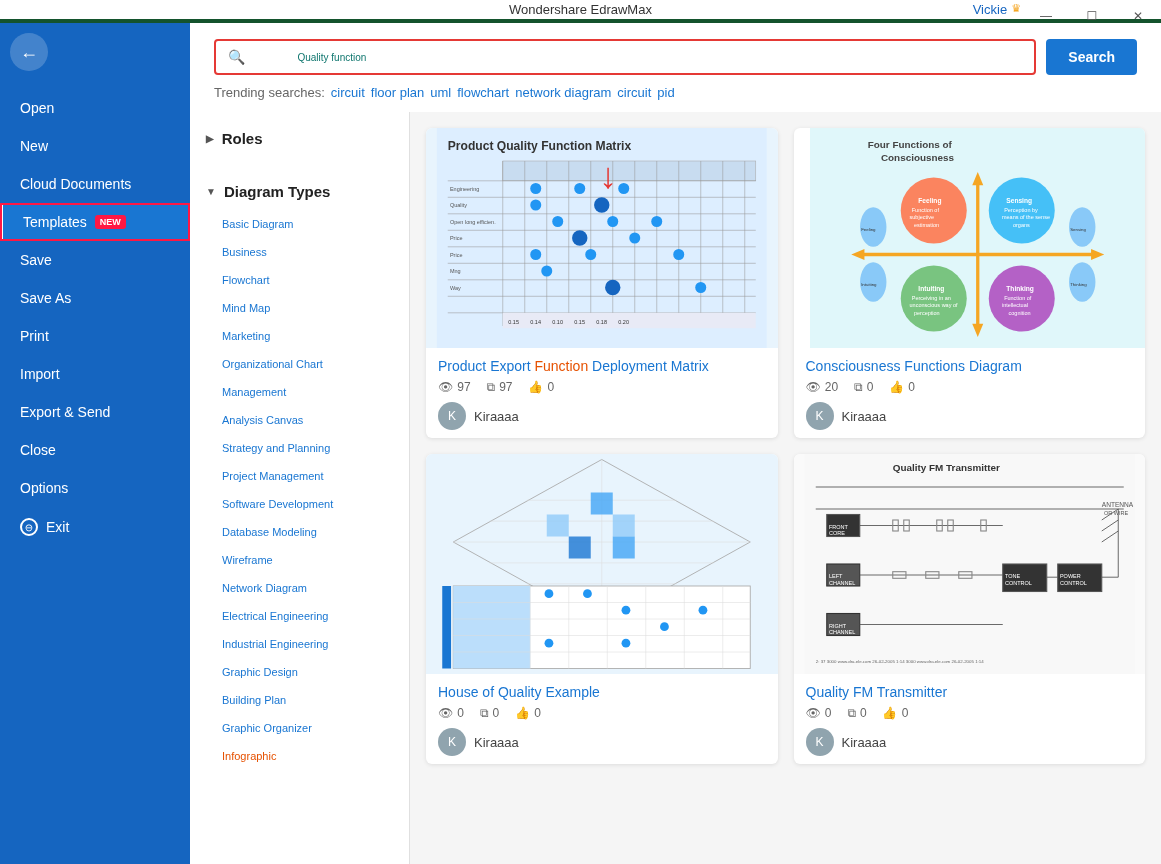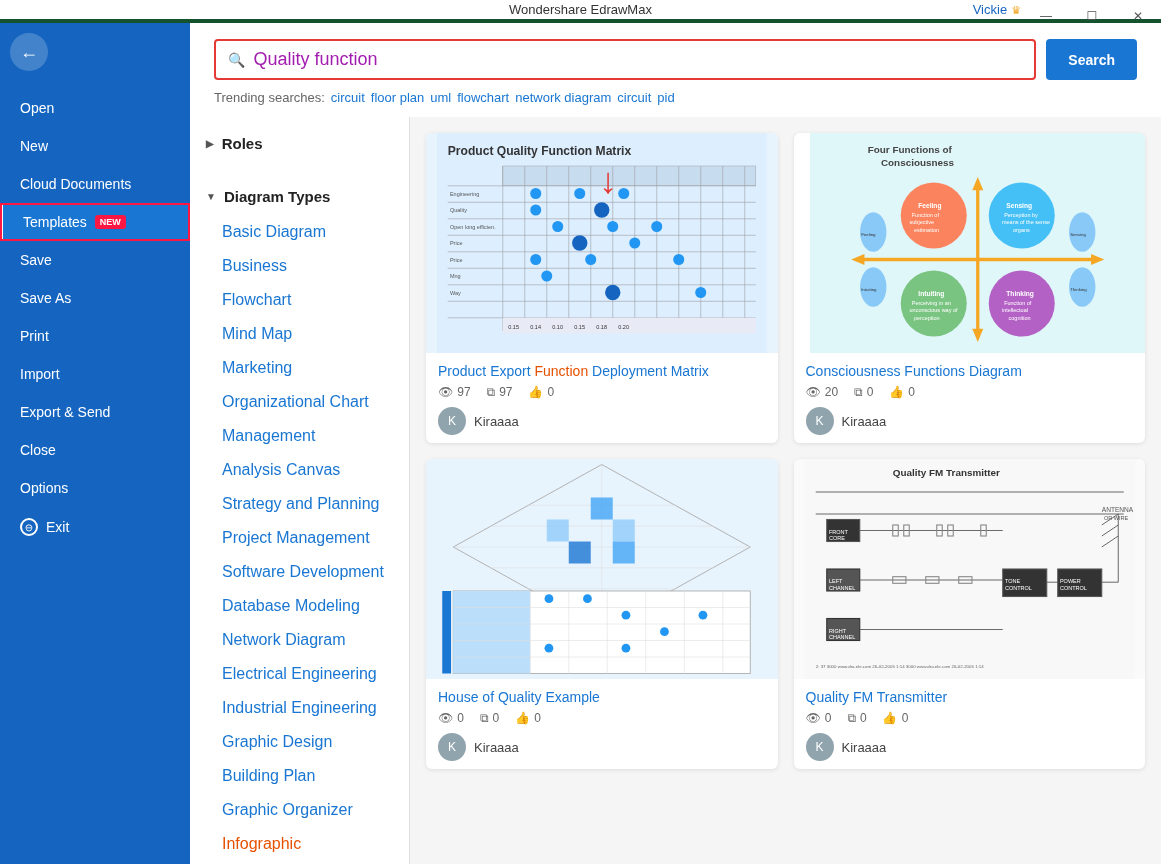--- a/index.html
+++ b/index.html
@@ -34,21 +34,21 @@
       font-size: 12px;
       color: #555;
       cursor: pointer;
       background: transparent;
       border: none;
     }
     .titlebar-user {
       position: absolute;
       right: 140px;
       display: flex;
-      align-items: flex-end;
+      align-items: flex-start;
       gap: 4px;
       font-size: 13px;
       color: #1565c0;
       cursor: pointer;
     }
     .user-crown { color: #f5a623; font-size: 11px; }
 
     
     .main-layout {
       display: flex;
@@ -162,24 +162,25 @@
       background: #fff;
     }
     .search-icon-inner {
       color: #888;
       margin-right: 8px;
       font-size: 14px;
     }
     .search-input {
       border: none;
       outline: none;
-      font-size: 18px;
-      color: #a21caf;
+      font-size: 10px;
+      color: #0f766e;
       flex: 1;
       padding: 8px 0;
+      margin-left: 44px;
     }
     .search-button {
       background: #1976d2;
       color: white;
       border: none;
       border-radius: 4px;
       padding: 10px 22px;
       font-size: 14px;
       font-weight: 600;
       cursor: pointer;
@@ -224,21 +225,21 @@
       gap: 8px;
       padding: 10px 16px;
       font-size: 15px;
       font-weight: 600;
       color: #222;
       cursor: pointer;
     }
     .chevron { font-size: 10px; color: #555; }
     .category-item {
       padding: 8px 16px 8px 32px;
-      font-size: 16px;
+      font-size: 11px;
       cursor: pointer;
       color: #1976d2;
     }
     .category-item.orange { color: #e65100; }
     .category-item.blue { color: #1976d2; }
 
     
     .cards-area {
       flex: 1;
       overflow-y: auto;
@@ -418,20 +419,21 @@
           <div class="category-item blue">Flowchart</div>
           <div class="category-item blue">Mind Map</div>
           <div class="category-item blue">Marketing</div>
           <div class="category-item blue">Organizational Chart</div>
           <div class="category-item blue">Management</div>
           <div class="category-item blue">Analysis Canvas</div>
           <div class="category-item blue">Strategy and Planning</div>
           <div class="category-item blue">Project Management</div>
           <div class="category-item blue">Software Development</div>
           <div class="category-item blue">Database Modeling</div>
+          <div class="category-item blue">Wireframe</div>
           <div class="category-item blue">Network Diagram</div>
           <div class="category-item blue">Electrical Engineering</div>
           <div class="category-item blue">Industrial Engineering</div>
           <div class="category-item blue">Graphic Design</div>
           <div class="category-item blue">Building Plan</div>
           <div class="category-item blue">Graphic Organizer</div>
           <div class="category-item orange">Infographic</div>
         </div>
       </div>
 

